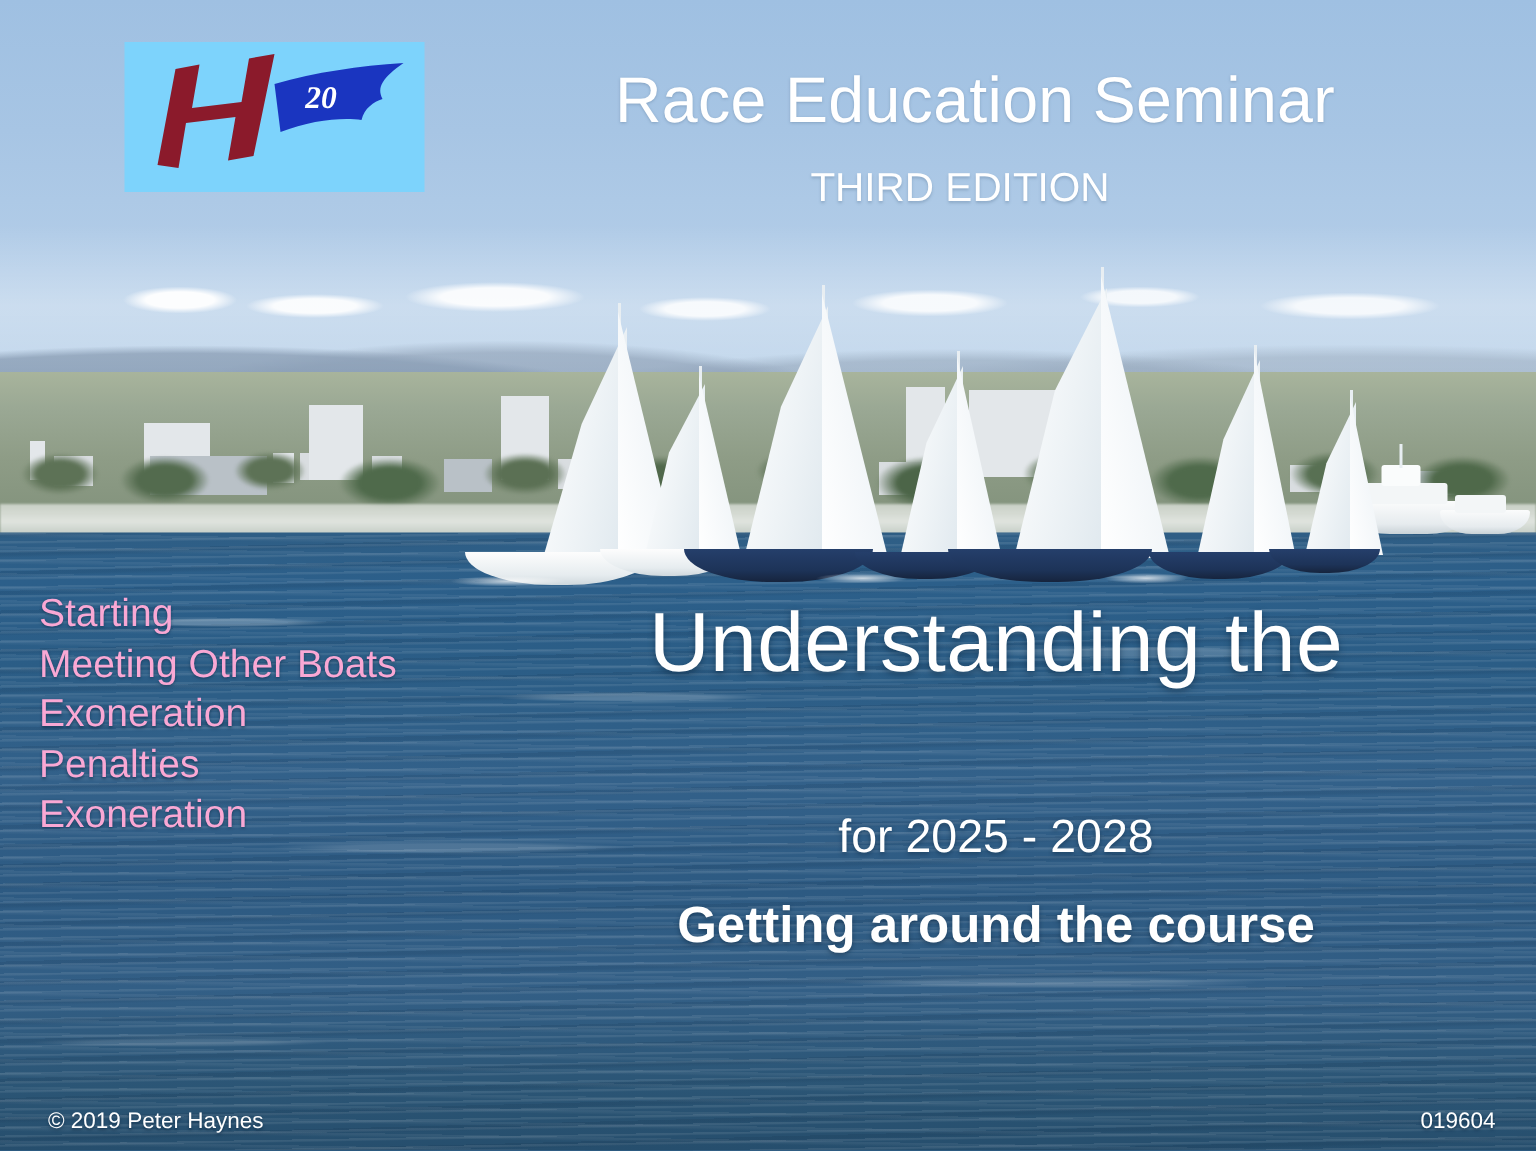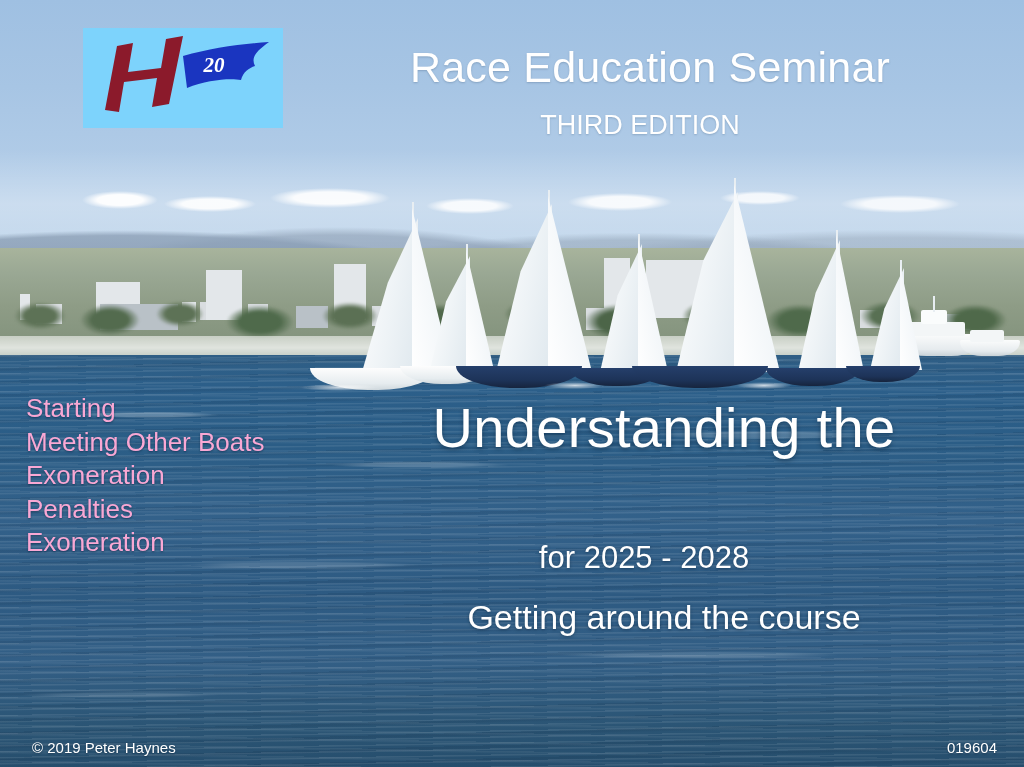--- a/index.html
+++ b/index.html
@@ -151,29 +151,29 @@
   #topics div { white-space:nowrap; }
 
   #main-title {
     position:absolute; left:330px; top:398px; width:668px;
     text-align:center; color:#ffffff;
     font-size:56px; line-height:60px; font-weight:400;
     letter-spacing:.3px;
     text-shadow:0 2px 4px rgba(10,35,60,.5);
   }
   #years {
-    position:absolute; left:310px; top:540px; width:668px;
+    position:absolute; left:330px; top:540px; width:668px;
     text-align:center; color:#ffffff;
     font-size:31px; font-weight:400;
     text-shadow:0 1px 3px rgba(10,35,60,.5);
   }
   #tagline {
     position:absolute; left:330px; top:597px; width:668px;
     text-align:center; color:#ffffff;
-    font-size:34px; line-height:41px; font-weight:400;
+    font-size:34px; line-height:41px; font-weight:700;
     text-shadow:0 1px 3px rgba(10,35,60,.5);
   }
   #instructor {
     position:absolute; left:330px; top:700px; width:668px;
     text-align:center; color:#ffffff;
     font-size:25px; font-weight:400;
     text-shadow:0 1px 3px rgba(10,35,60,.5);
   }
   #copyright {
     position:absolute; left:32px; top:739px;

